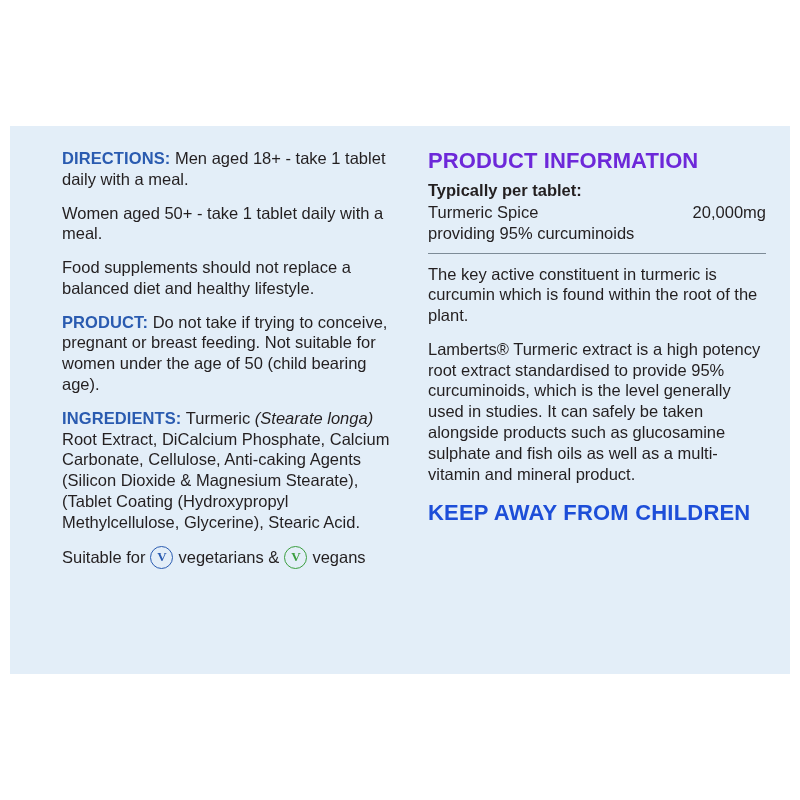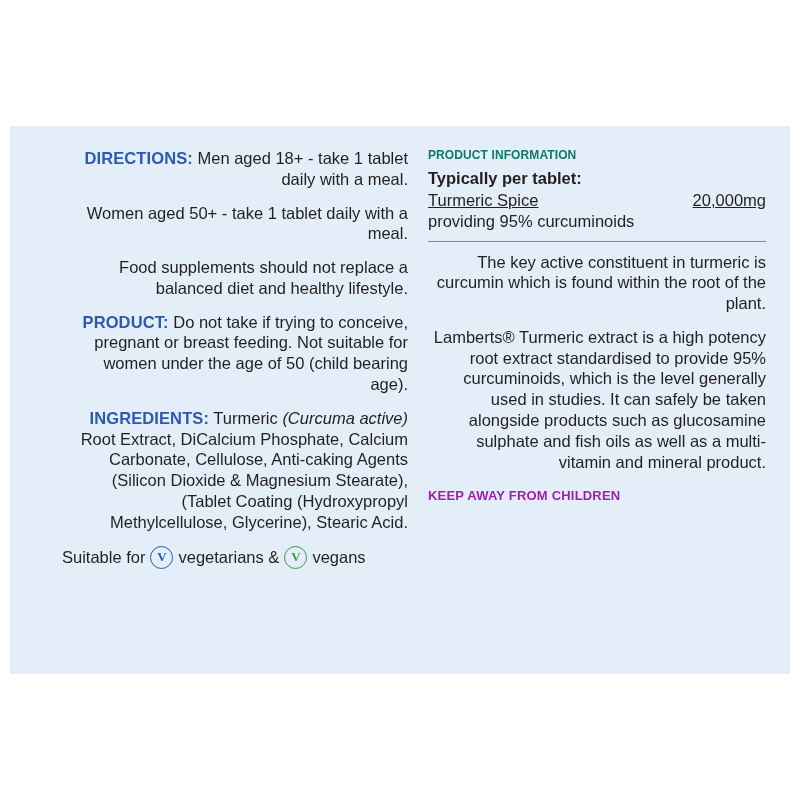--- a/index.html
+++ b/index.html
@@ -42,74 +42,72 @@
     width: 344px;
     box-sizing: border-box;
     padding-left: 6px;
   }
 
   p {
     margin: 0 0 13px 0;
     font-size: 16.5px;
     line-height: 1.26;
     color: #231f20;
-    text-align: right;
   }
 
   .heading {
     color: #2a5bb0;
     font-weight: bold;
     letter-spacing: .1px;
   }
 
   .italic {
     font-style: italic;
   }
 
   
   .pi-title {
-    color: #0f766e;
+    color: #6d28d9;
     font-weight: bold;
-    font-size: 12px;
+    font-size: 22px;
     margin: 0 0 7px 0;
     letter-spacing: .1px;
   }
 
   .typically {
     font-weight: bold;
     font-size: 16.5px;
     margin: 0 0 2px 0;
     color: #231f20;
   }
 
   .row {
     display: flex;
     justify-content: space-between;
     font-size: 16.5px;
     color: #231f20;
     line-height: 1.26;
-    text-decoration: underline;
   }
 
   .sub {
     font-size: 16.5px;
     color: #231f20;
     line-height: 1.26;
   }
 
   hr.rule {
     border: none;
     border-top: 1px solid #7d8b97;
     margin: 9px 0 10px 0;
   }
 
   .keep-away {
-    color: #a21caf;
+    color: #1d4ed8;
     font-weight: bold;
-    font-size: 13px;
+    font-size: 22px;
     margin-top: 16px;
     letter-spacing: .2px;
   }
 
   .suitable {
     display: flex;
     align-items: center;
     font-size: 16.5px;
     color: #231f20;
     margin-top: 4px;
@@ -148,21 +146,21 @@
 
       <p><span class="heading">DIRECTIONS:</span><span> Men aged 18+ - take 1 tablet daily with a meal.</span></p>
 
       <p>Women aged 50+ - take 1 tablet daily with a meal.</p>
 
 
       <p>Food supplements should not replace a balanced diet and healthy lifestyle.</p>
 
       <p><span class="heading">PRODUCT:</span><span> Do not take if trying to conceive, pregnant or breast feeding.  Not suitable for women under the age of 50 (child bearing age).</span></p>
 
-      <p><span class="heading">INGREDIENTS:</span><span> Turmeric </span><span class="italic">(Curcuma active)</span><span> Root Extract, DiCalcium Phosphate, Calcium Carbonate, Cellulose, Anti-caking Agents (Silicon Dioxide &amp; Magnesium Stearate), (Tablet Coating (Hydroxypropyl Methylcellulose, Glycerine), Stearic Acid.</span></p>
+      <p><span class="heading">INGREDIENTS:</span><span> Turmeric </span><span class="italic">(Stearate longa)</span><span> Root Extract, DiCalcium Phosphate, Calcium Carbonate, Cellulose, Anti-caking Agents (Silicon Dioxide &amp; Magnesium Stearate), (Tablet Coating (Hydroxypropyl Methylcellulose, Glycerine), Stearic Acid.</span></p>
 
       <div class="suitable">
         <span>Suitable for</span>
         <span class="vbadge blue">V</span>
         <span>vegetarians &amp;</span>
         <span class="vbadge green">V</span>
         <span>vegans</span>
       </div>
 
     </div>

